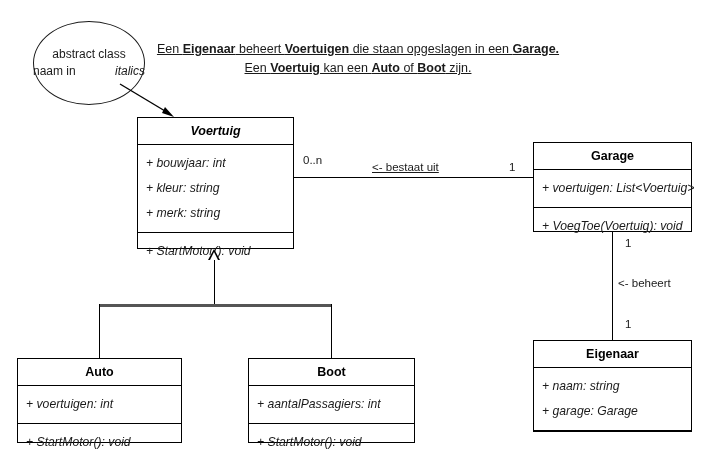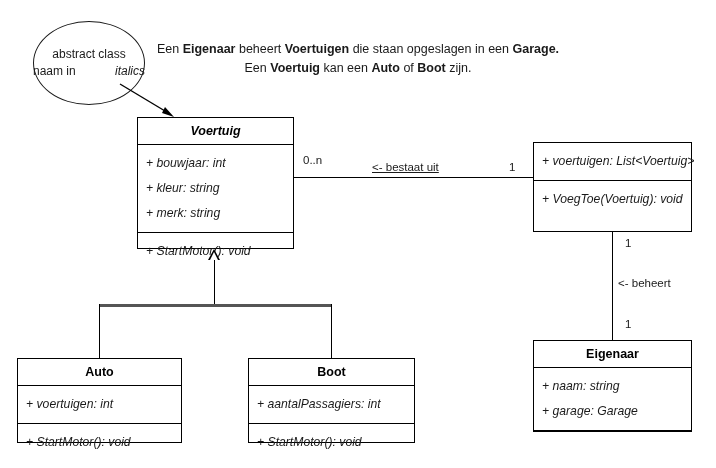--- a/index.html
+++ b/index.html
@@ -24,21 +24,21 @@
   .header-text {
     position: absolute;
     left: 0;
     top: 40px;
     width: 716px;
     text-align: center;
     font-size: 12.5px;
     line-height: 19px;
     color: #1a1a1a;
   }
-  .header-text .ln { display: block; white-space: nowrap; }
+  .header-text .ln { display: block; white-space: nowrap; text-decoration: underline; }
   .header-text b { font-weight: bold; }
 
   
   .callout {
     position: absolute;
     left: 33px;
     top: 21px;
     width: 112px;
     height: 84px;
     border: 1.4px solid #1a1a1a;
@@ -174,20 +174,21 @@
       <div class="uml-row">+ bouwjaar: int</div>
       <div class="uml-row">+ kleur: string</div>
       <div class="uml-row">+ merk: string</div>
     </div>
     <div class="uml-compartment last">
       <div class="uml-row">+ StartMotor(): void</div>
     </div>
   </div>
 
   <div class="umlbox" style="left:533px; top:142px; width:159px; height:90px;">
+    <div class="uml-title bold">Garage</div>
     <div class="uml-compartment">
       <div class="uml-row">+ voertuigen: List&lt;Voertuig&gt;</div>
     </div>
     <div class="uml-compartment last">
       <div class="uml-row">+ VoegToe(Voertuig): void</div>
     </div>
   </div>
 
   <div class="umlbox" style="left:533px; top:340px; width:159px; height:92px;">
     <div class="uml-title bold">Eigenaar</div>

